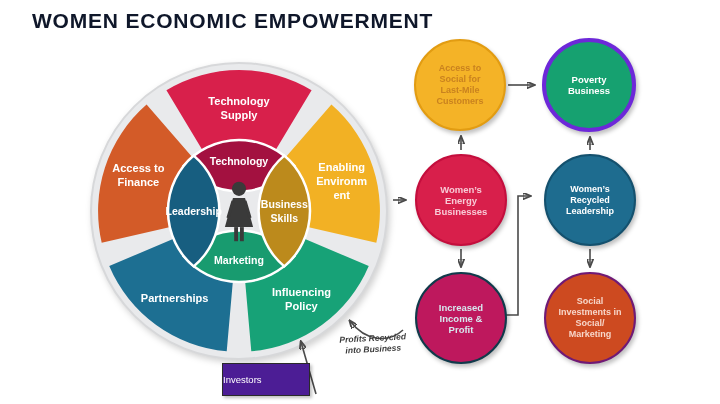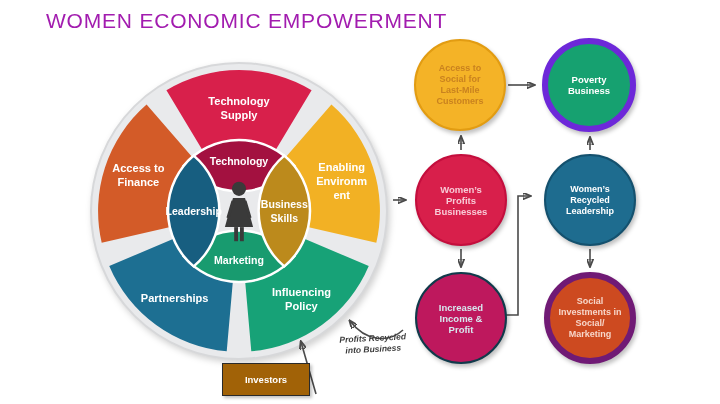--- a/index.html
+++ b/index.html
@@ -1,51 +1,51 @@
 <!DOCTYPE html>
 <html><head>
 <meta charset="utf-8">
 <style>
   html,body{margin:0;padding:0;background:#ffffff;}
   .stage{position:relative;width:720px;height:404px;background:#ffffff;overflow:hidden;
          font-family:"Liberation Sans",sans-serif;}
-  .title{position:absolute;left:46px;top:9px;font-size:21px;font-weight:400;
-         color:#a21caf;letter-spacing:0.8px;white-space:nowrap;}
+  .title{position:absolute;left:32px;top:9px;font-size:21px;font-weight:700;
+         color:#0f172a;letter-spacing:0.8px;white-space:nowrap;}
   
   .wheel-svg{position:absolute;left:88px;top:60px;width:302px;height:302px;
              filter:drop-shadow(2px 3px 3px rgba(0,0,0,0.18));}
   .wheel-svg text{font-family:"Liberation Sans",sans-serif;font-weight:bold;
                   fill:#ffffff;text-anchor:middle;}
   .ring-label{font-size:11px;}
   .petal-label{font-size:10.5px;}
   
   .arrows{position:absolute;left:0;top:0;width:720px;height:404px;}
   .arrows path,.arrows line{stroke:#4a4a4a;stroke-width:1.6;fill:none;}
   
   .node{position:absolute;border-radius:50%;display:flex;flex-direction:column;
         align-items:center;justify-content:center;text-align:center;
         font-size:9px;font-weight:bold;line-height:11px;
         box-shadow:2px 3px 4px rgba(0,0,0,0.25);box-sizing:border-box;}
   .node-access-energy{left:414px;top:39px;width:92px;height:92px;
         background:#F4B327;border:2px solid #E29C12;color:#C9821F;}
   .node-poverty{left:542px;top:38px;width:94px;height:94px;
-        background:#16A170;border:6px solid #6d28d9;color:#ffffff;font-size:9.5px;text-align:center;}
+        background:#16A170;border:4px solid #6d28d9;color:#ffffff;font-size:9.5px;text-align:center;}
   .node-women-energy{left:415px;top:154px;width:92px;height:92px;
         background:#D81F4B;border:2px solid #C40E3D;color:#F8CAD6;font-size:9.5px;}
   .node-wee{left:544px;top:154px;width:92px;height:92px;
         background:#1E6C8F;border:2px solid #14516E;color:#ffffff;}
   .node-income{left:415px;top:272px;width:92px;height:92px;
         background:#be185d;border:2px solid #113A4B;color:#D7E8EF;font-size:9.5px;}
   .node-social{left:544px;top:272px;width:92px;height:92px;
-        background:#CD4A20;border:6px solid #701a75;color:#F7D6C9;}
+        background:#CD4A20;border:2px solid #701a75;color:#F7D6C9;}
   
   .investors{position:absolute;left:222px;top:363px;width:86px;height:31px;
-        background:#a16207;border:1px solid #2a2a2a;color:#ffffff;
-        display:flex;align-items:center;justify-content:center;
-        font-size:9.5px;font-weight:bold;box-shadow:2px 2px 3px rgba(0,0,0,0.25);}
+        background:#4c1d95;border:1px solid #2a2a2a;color:#ffffff;
+        display:flex;align-items:center;
+        font-size:9.5px;font-weight:normal;box-shadow:2px 2px 3px rgba(0,0,0,0.25);}
   
   .annotation{position:absolute;left:323px;top:333px;width:100px;text-align:center;
         font-size:8.5px;font-style:italic;font-weight:bold;color:#3c3c3c;
         line-height:11px;transform:rotate(-3deg);}
 </style>
 </head>
 <body>
 
 <div class="stage">
 
@@ -114,21 +114,21 @@
     <div>Social for</div>
     <div>Last-Mile</div>
     <div>Customers</div>
   </div>
   <div class="node node-poverty">
     <div>Poverty</div>
     <div>Business</div>
   </div>
   <div class="node node-women-energy">
     <div>Women’s</div>
-    <div>Profits</div>
+    <div>Energy</div>
     <div>Businesses</div>
   </div>
   <div class="node node-wee">
     <div>Women’s</div>
     <div>Recycled</div>
     <div>Leadership</div>
   </div>
   <div class="node node-income">
     <div>Increased</div>
     <div>Income &amp;</div>

